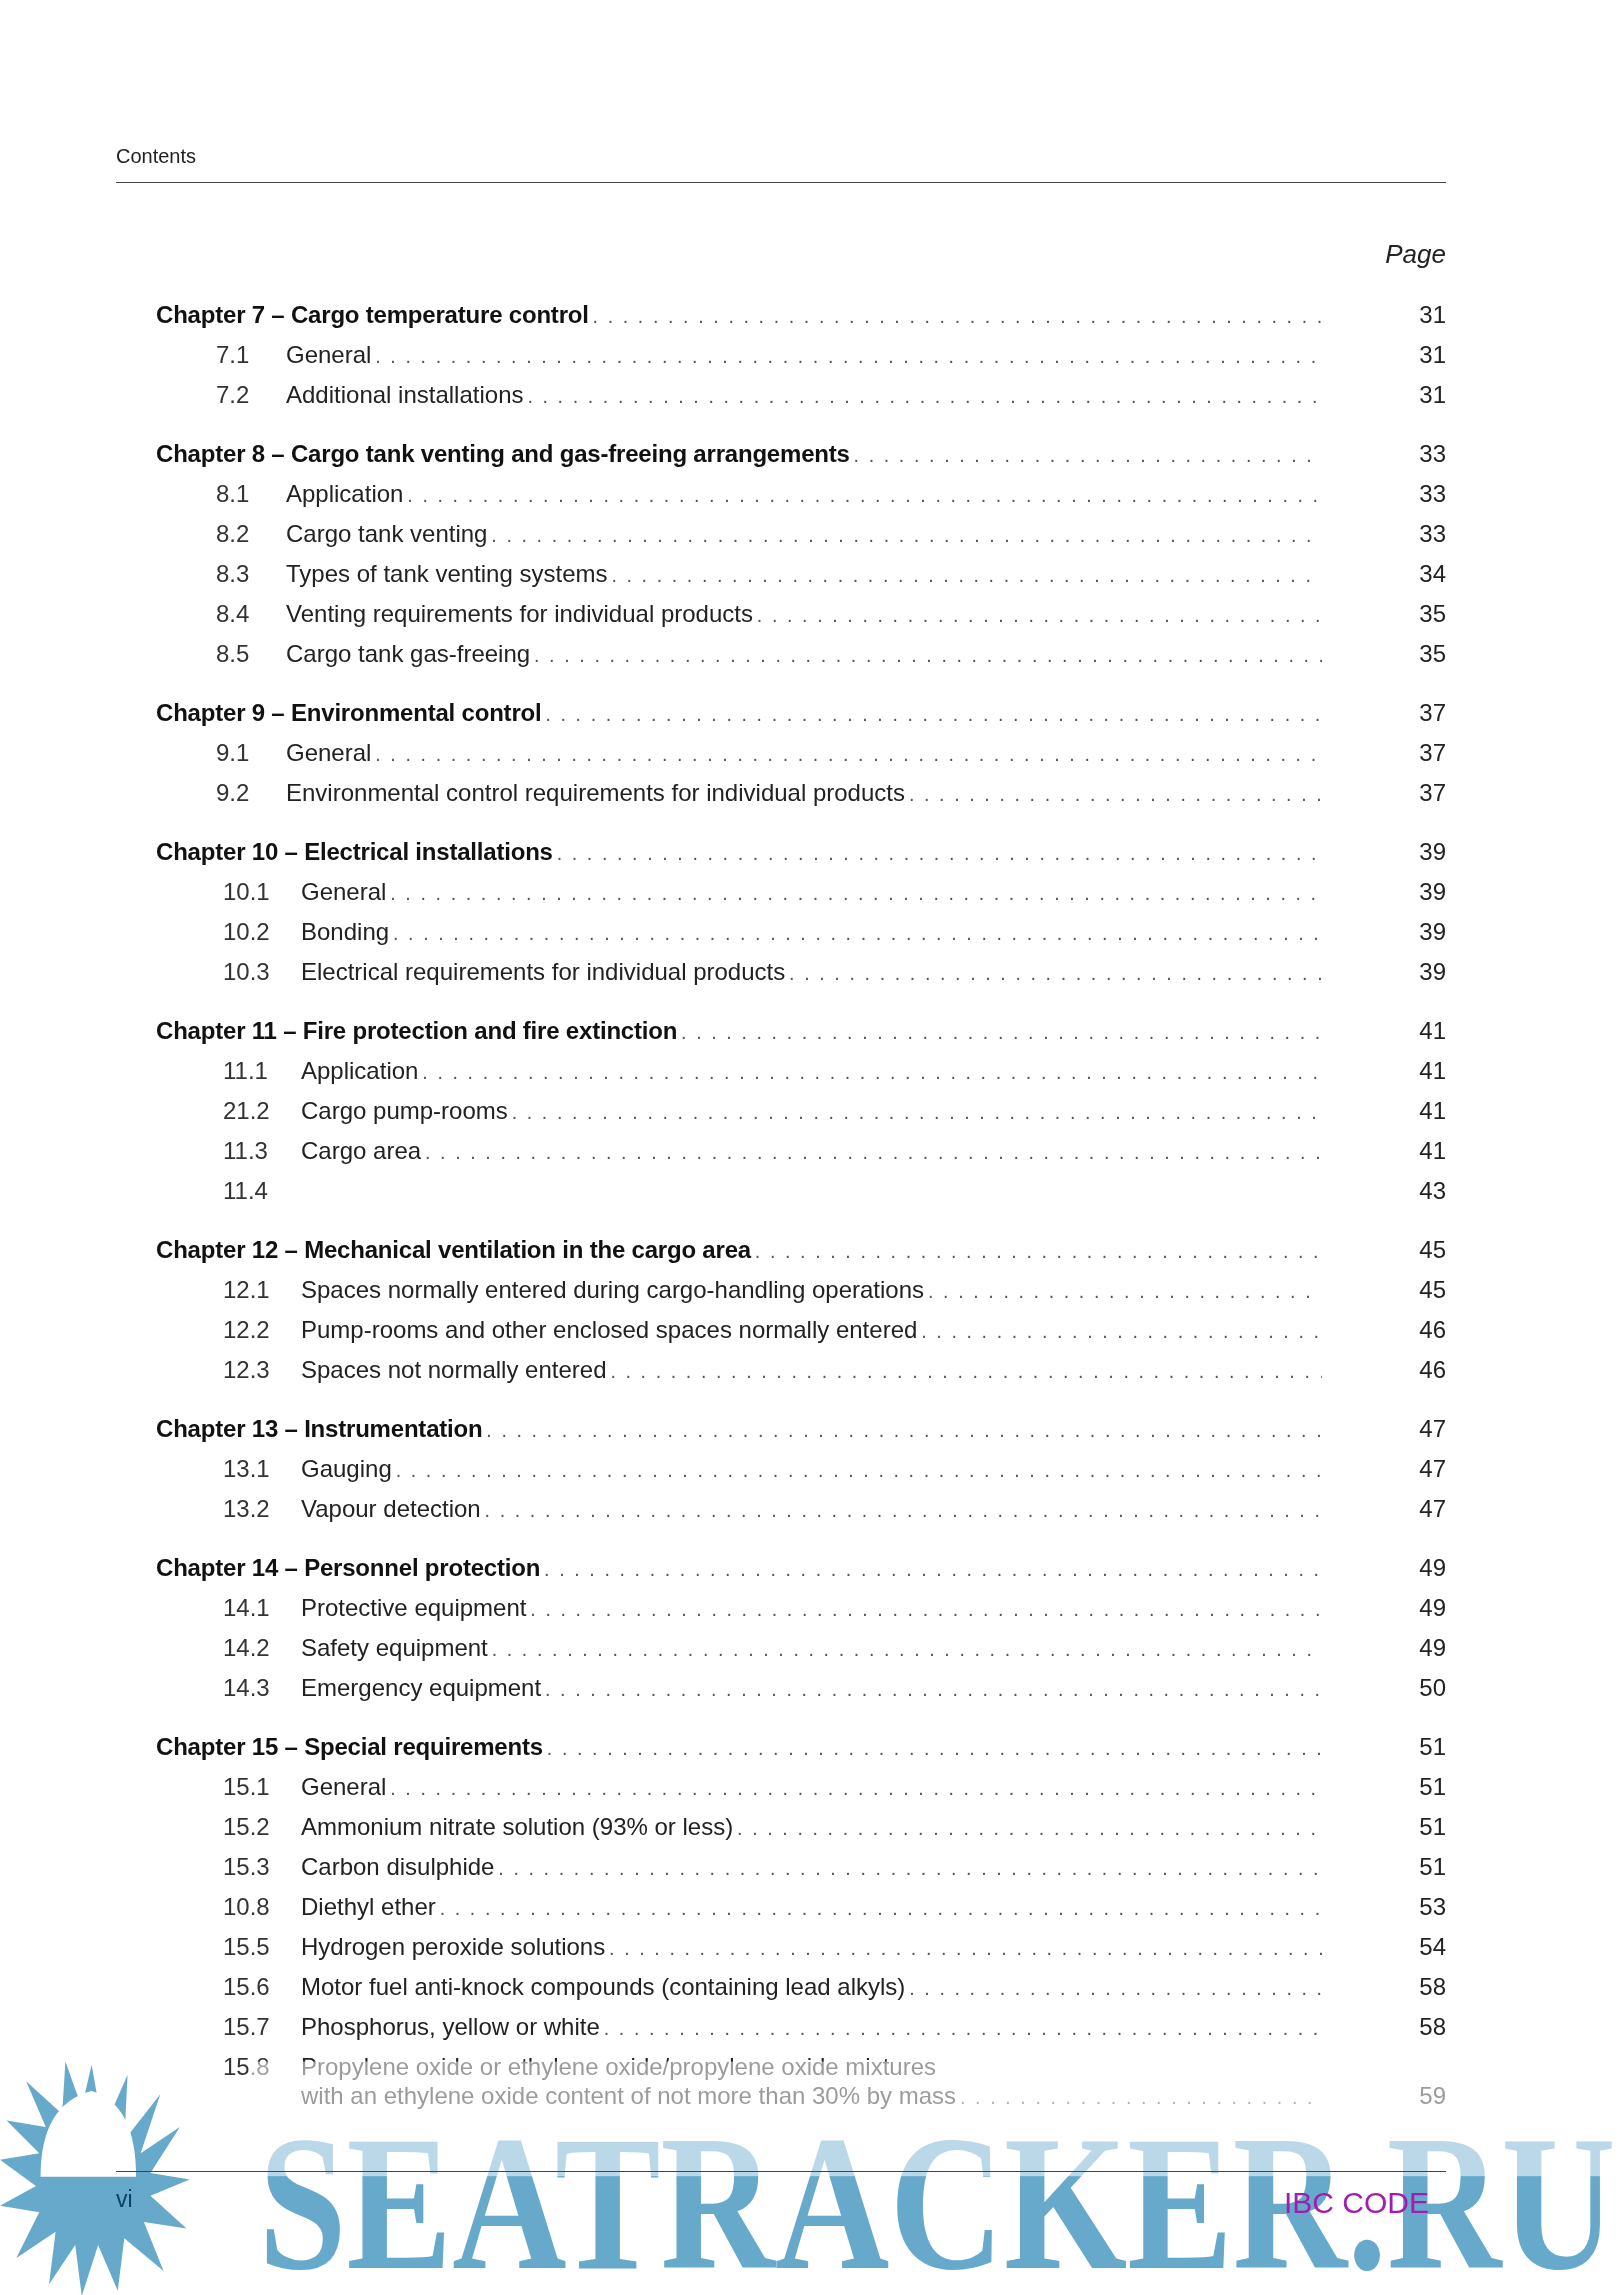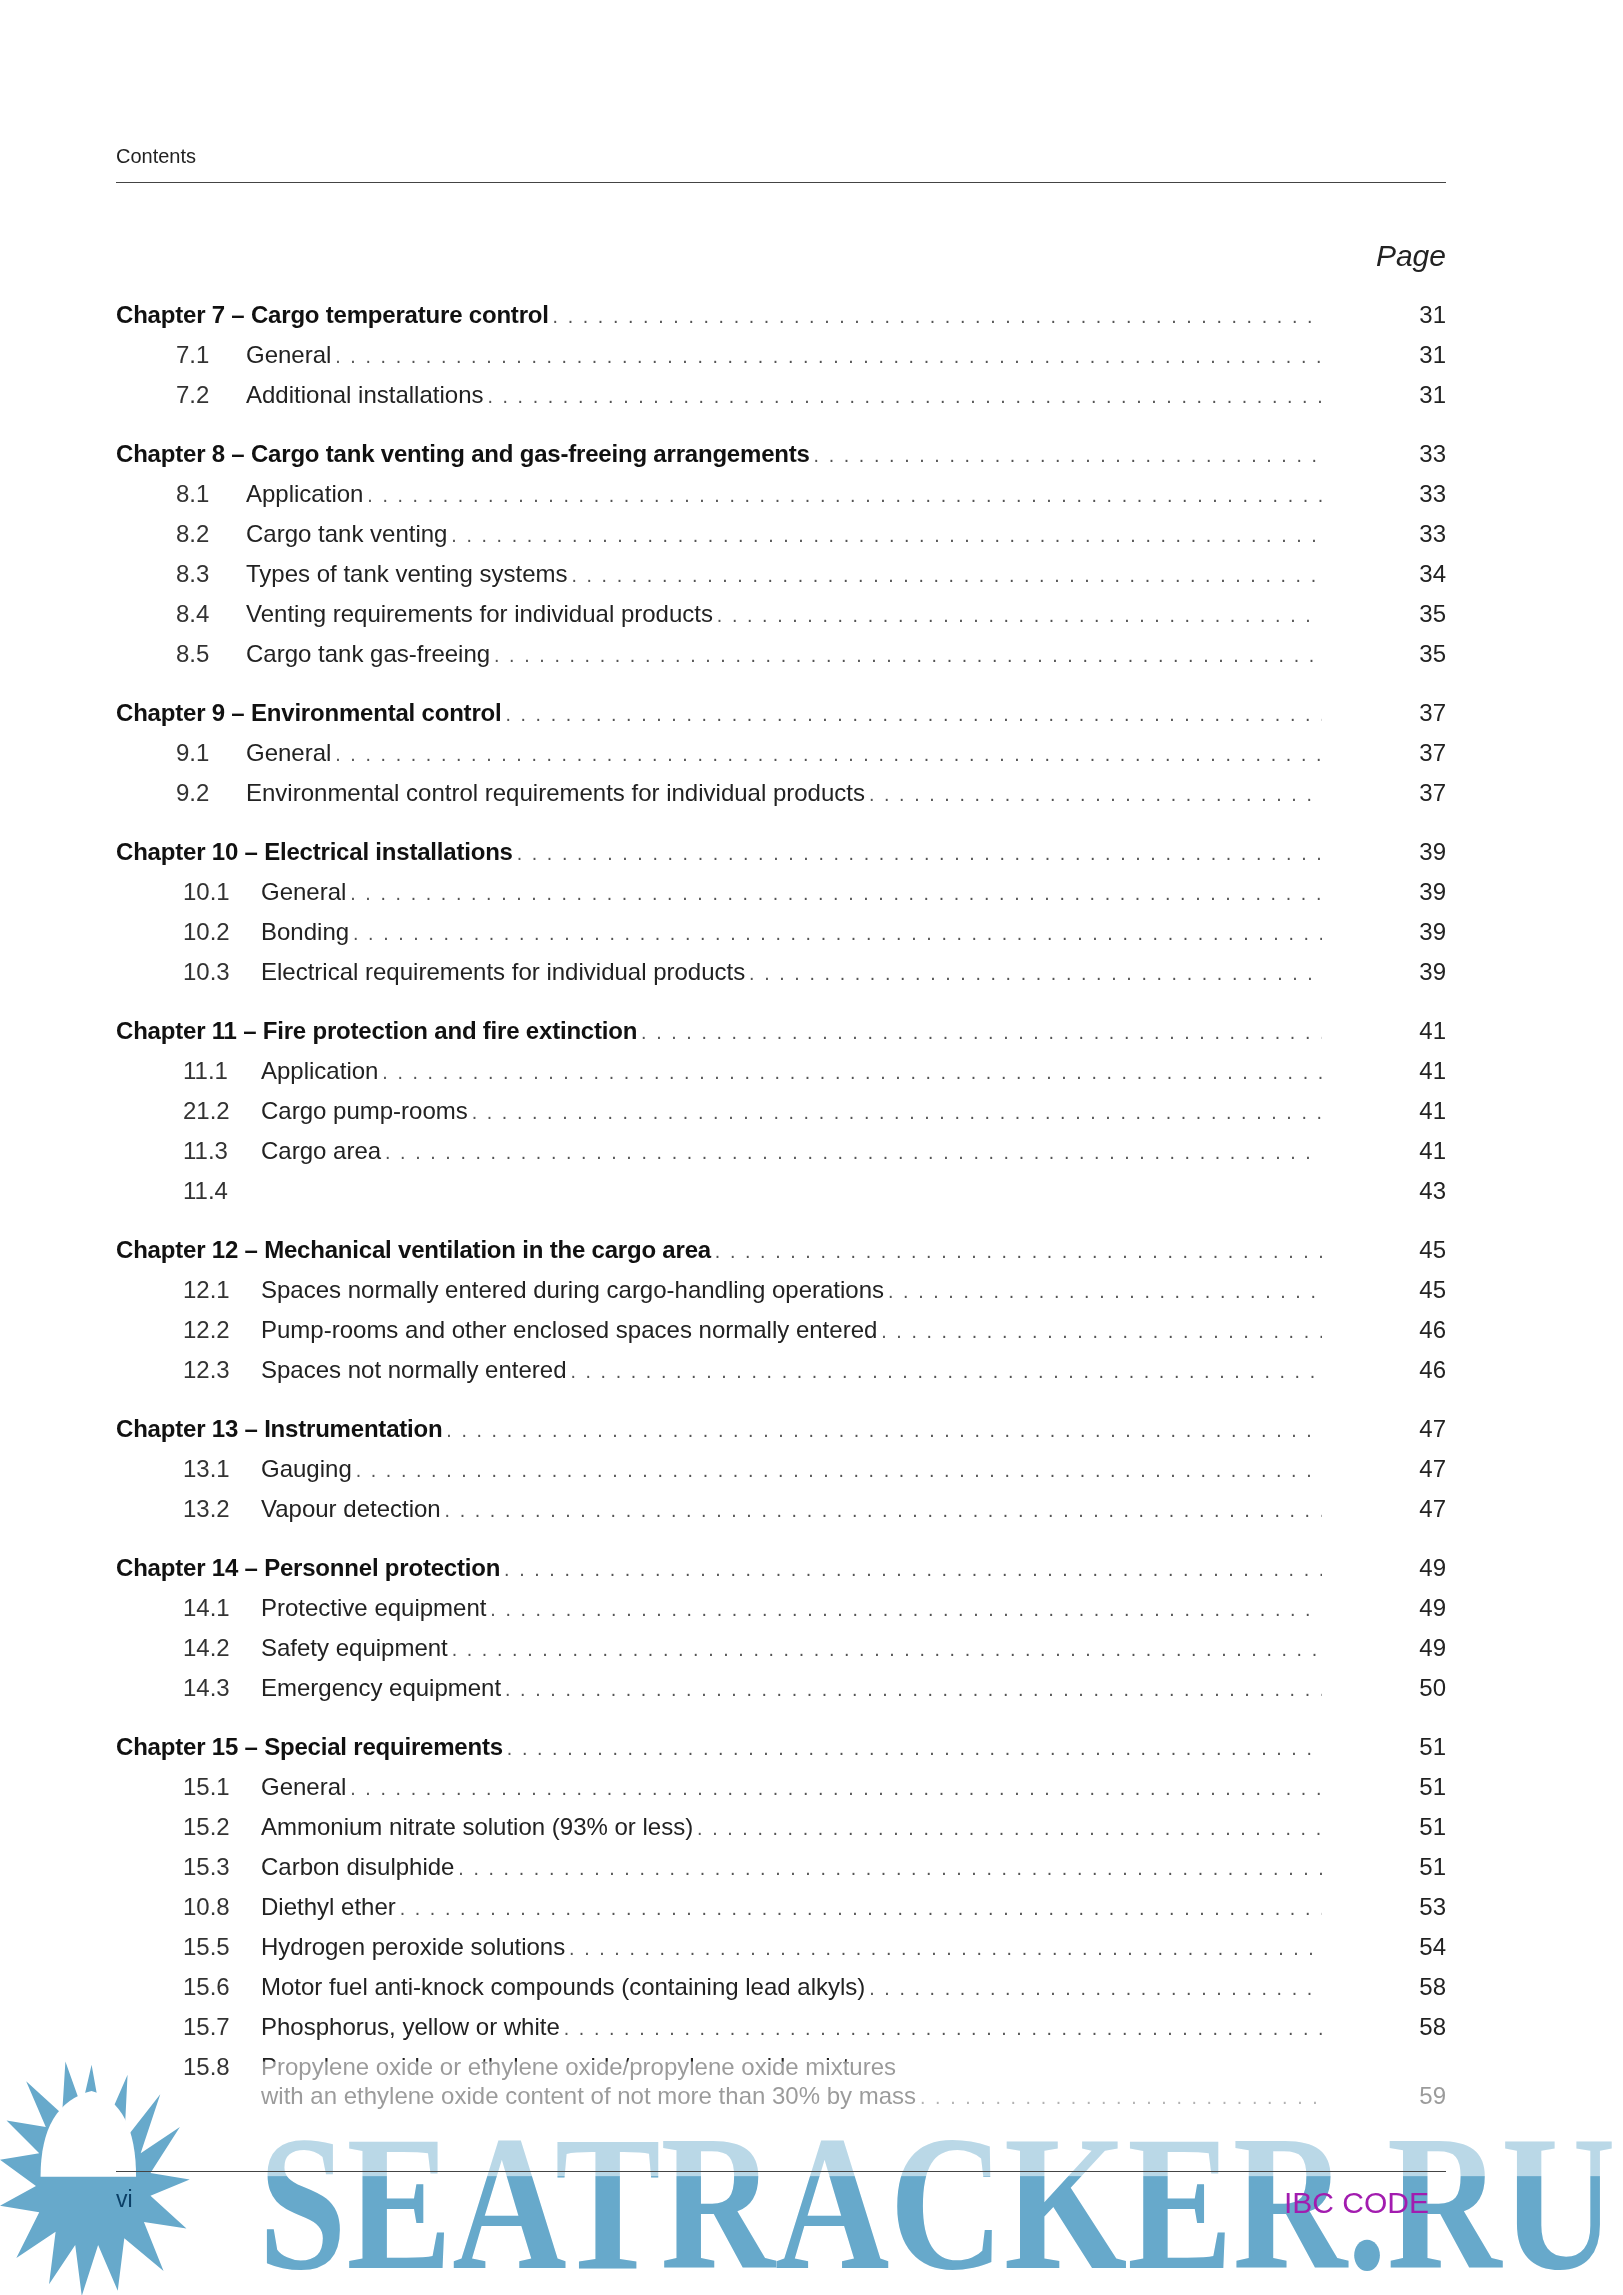--- a/index.html
+++ b/index.html
@@ -1,22 +1,22 @@
 <!DOCTYPE html>
 <html style="font-size:10.5px"><head>
 <meta charset="utf-8">
 <style>
   html, body { margin:0; padding:0; background:#ffffff; }
   body { width:1623px; height:2295px; position:relative; overflow:hidden;
          font-family:"Liberation Sans", sans-serif; color:#1a1a1a; }
   .running-head { position:absolute; left:116px; top:145px; font-size:20px; color:#222; }
   .rule { position:absolute; left:116px; width:1330px; height:1.3px; background:#444; }
-  .page-label { position:absolute; right:177px; top:239px; font-size:30px; font-style:italic; color:#222; }
+  .page-label { position:absolute; right:177px; top:239px; font-size:26px; font-style:italic; color:#222; }
   .toc { position:absolute; left:116px; top:296px; width:1330px; }
-  .chapter { margin-bottom:19px; }
+  .chapter { margin-bottom:19px;margin-left:40px; }
   .row { position:relative; height:40px; font-size:24px; line-height:37px; white-space:nowrap; }
   .row .num { position:absolute; left:0; color:#333; }
   .row.sub .num { left:60px; }
   .row.sub.wide .num { left:67px; }
   .row .title-wrap { position:absolute; left:0; right:124px; display:flex; align-items:baseline; overflow:hidden; }
   .row.sub .title-wrap { left:130px; }
   .row.sub.wide .title-wrap { left:145px; }
   .row .title { flex:0 0 auto; color:#222; }
   .row.chap .title { font-weight:bold; color:#111; letter-spacing:-0.2px; }
   .row .leader { flex:1 1 auto; overflow:hidden; color:#555; padding-left:3.9px; letter-spacing:2.1px; font-size:19.6px; }

